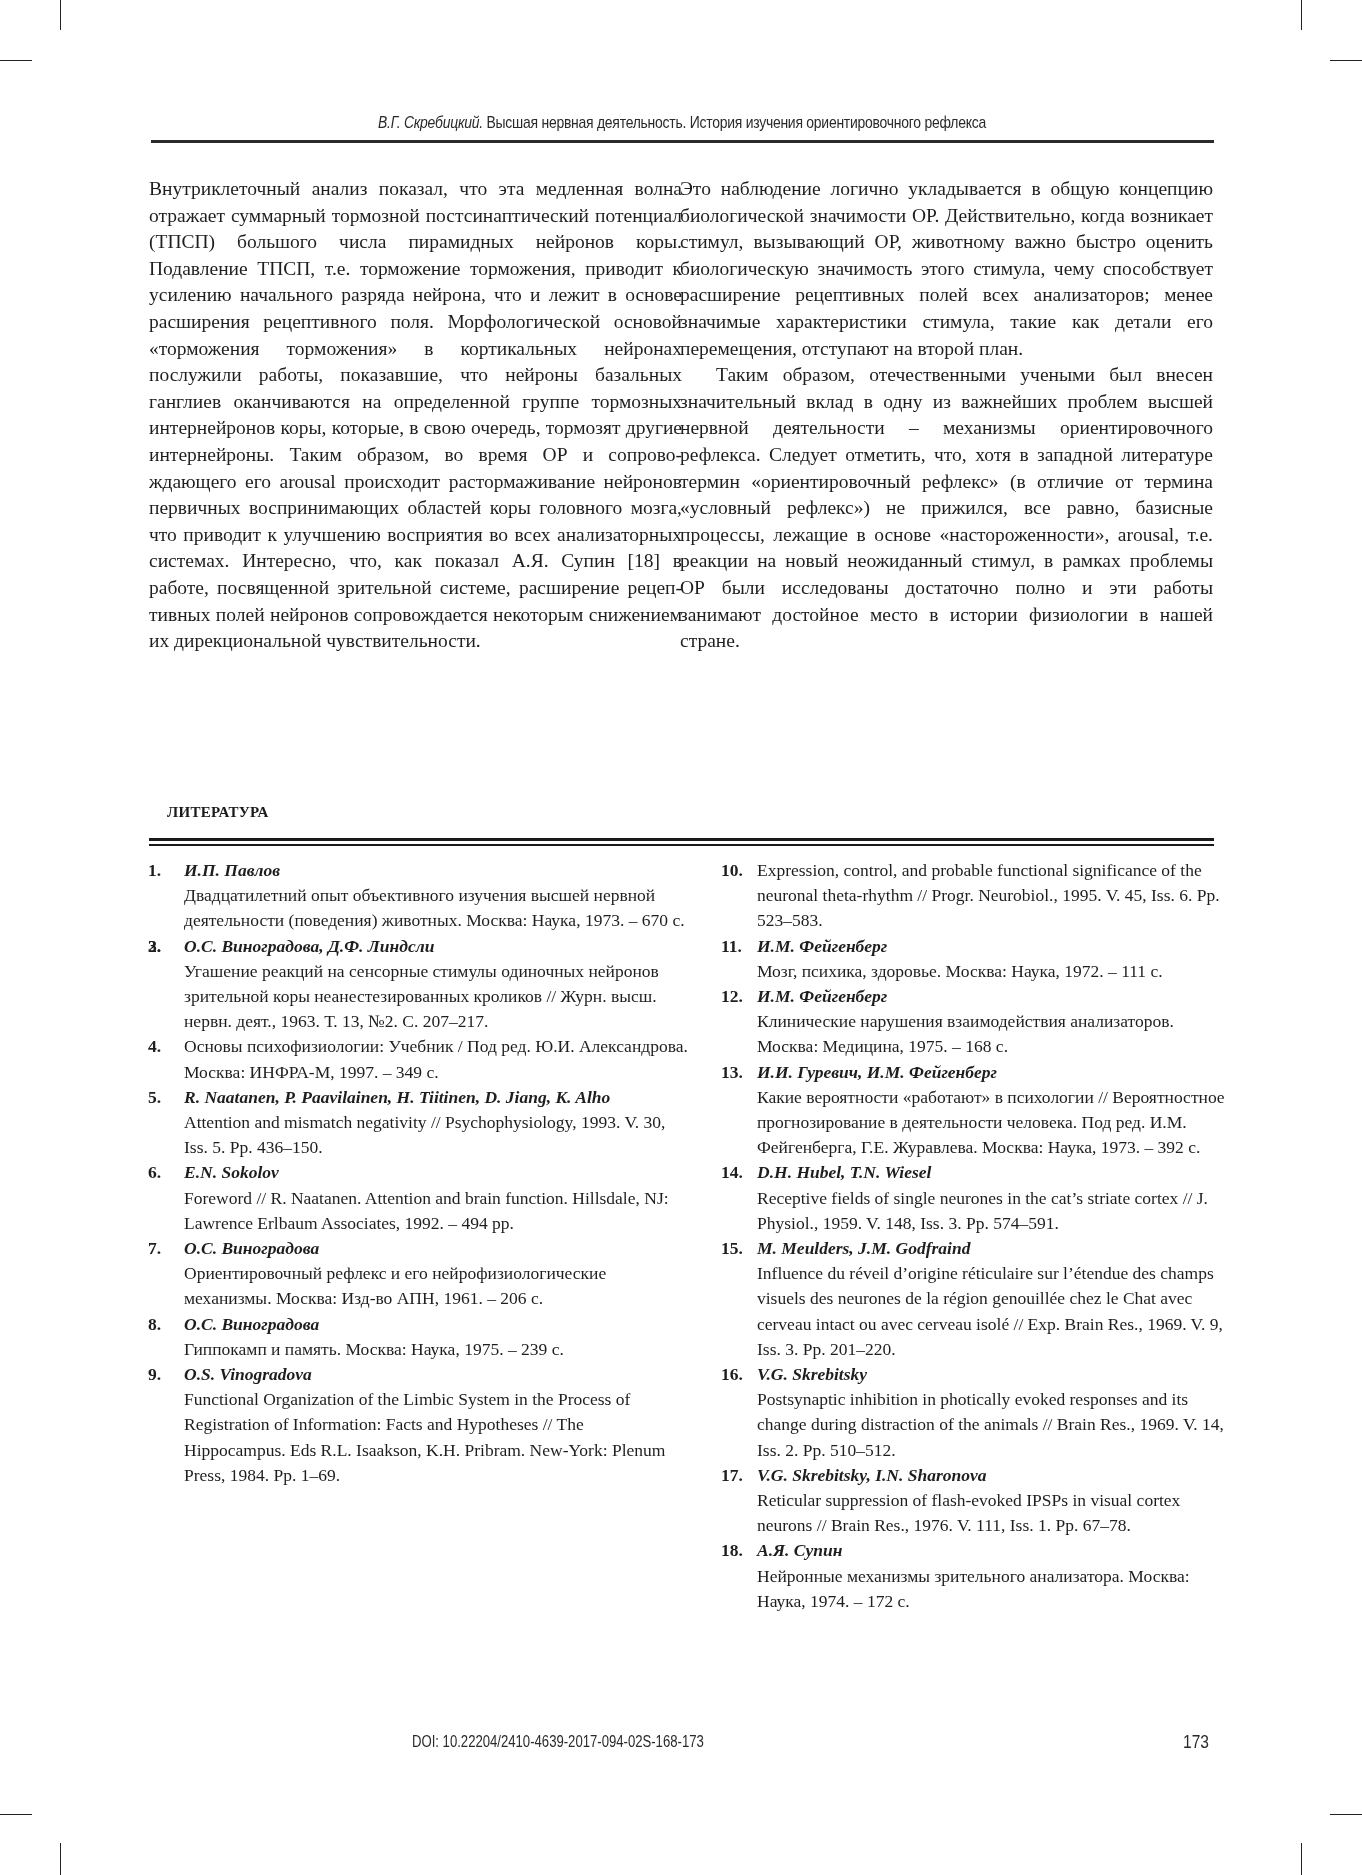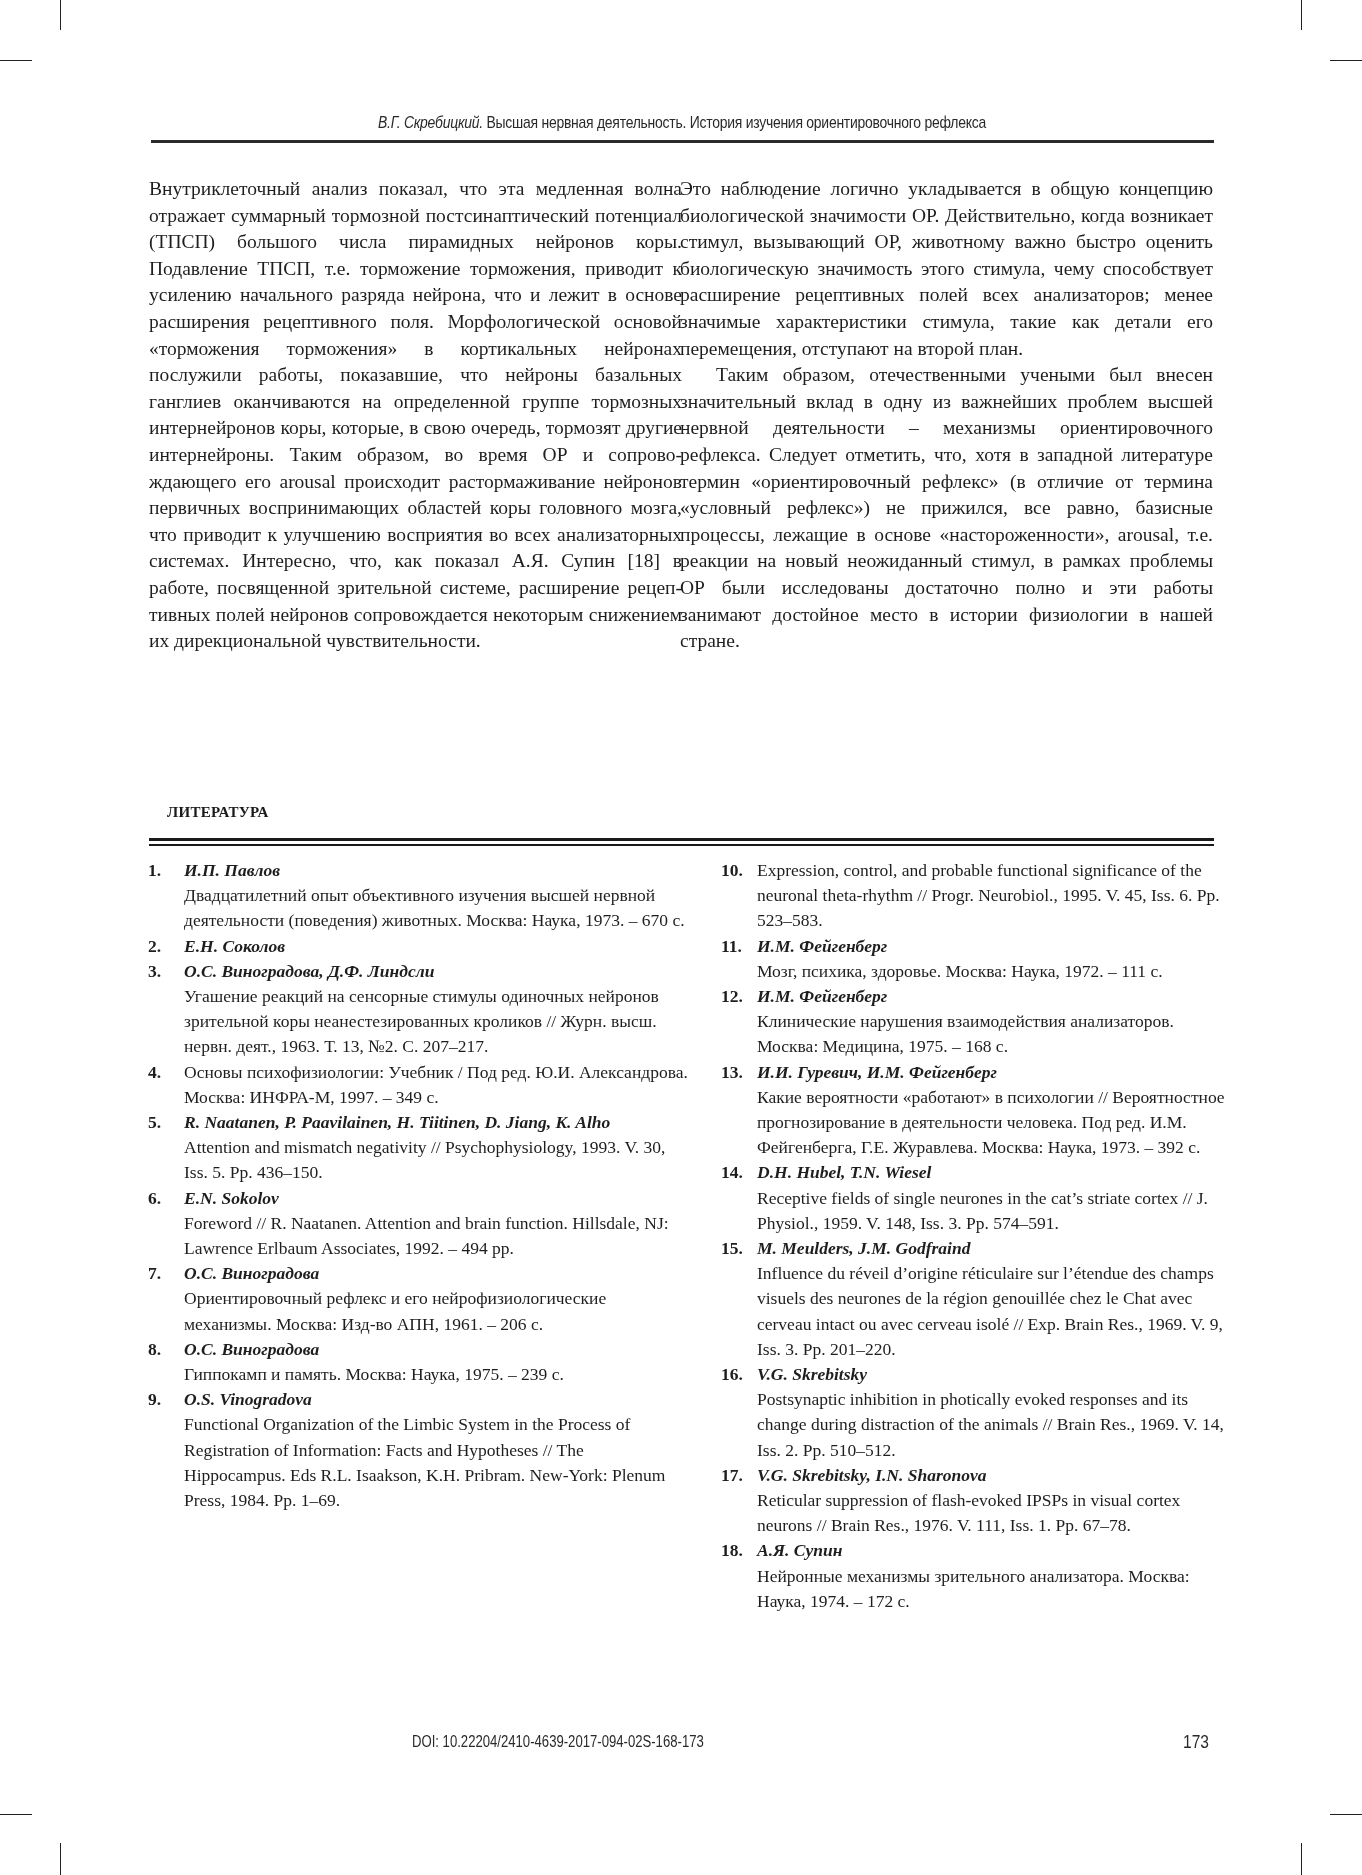--- a/index.html
+++ b/index.html
@@ -69,21 +69,20 @@
 <div class="dbl-rule-2"></div>
 
 <ol class="refs refs-left">
   <li class="ref">
       <span class="ref-num">1.</span>
       <span class="ref-authors">И.П. Павлов</span>
       <span class="ref-text">Двадцатилетний опыт объективного изучения высшей нервной деятельности (поведения) животных. Москва: Наука, 1973. – 670 с.</span>
     </li>
   <li class="ref">
       <span class="ref-num">2.</span>
-      <span class="ref-authors">Е.Н. Соколов</span>
     </li>
   <li class="ref">
       <span class="ref-num">3.</span>
       <span class="ref-authors">О.С. Виноградова, Д.Ф. Линдсли</span>
       <span class="ref-text">Угашение реакций на сенсорные стимулы одиночных нейронов зрительной коры неанестезированных кроликов // Журн. высш. нервн. деят., 1963. Т. 13, №2. С. 207–217.</span>
     </li>
   <li class="ref">
       <span class="ref-num">4.</span>
       <span class="ref-text">Основы психофизиологии: Учебник / Под ред. Ю.И. Александрова. Москва: ИНФРА-М, 1997. – 349 с.</span>
     </li>

